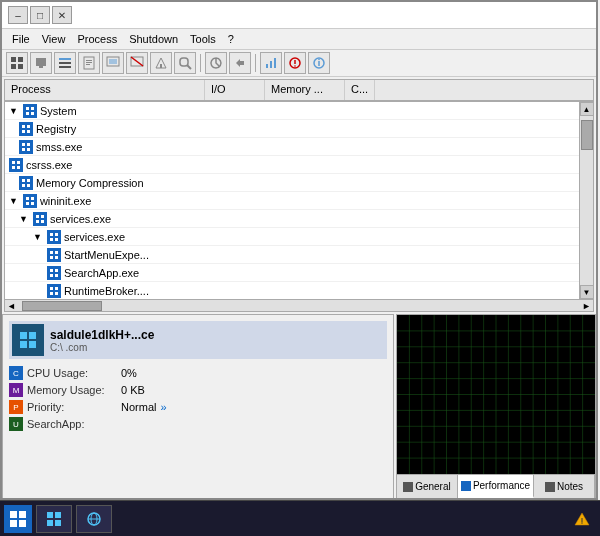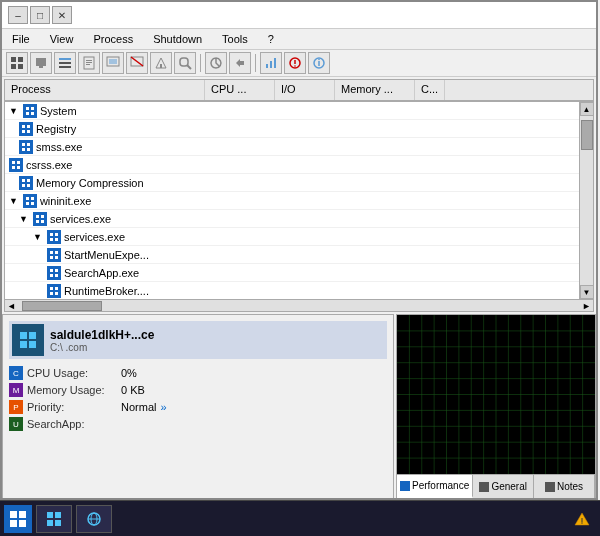--- a/index.html
+++ b/index.html
@@ -60,21 +60,21 @@
     }
 
     
     .menu-bar {
       background: #f0f0f0;
       display: flex;
       align-items: center;
       padding: 2px 4px;
       height: 22px;
       border-bottom: 1px solid #ccc;
-      gap: 8px;
+      gap: 0;
     }
     .menu-item {
       padding: 2px 6px;
       cursor: pointer;
       font-size: 11px;
       color: #000;
     }
 
     
     .toolbar {
@@ -529,21 +529,20 @@
           <circle cx="7" cy="3.5" r="0.8" fill="#5b9bd5"></circle>
         </svg>
     </div>
   </div>
 
   <div class="main-container">
 
     <div class="process-table-container">
       <div class="table-header">
         <div class="col-header col-process">Process</div>
-        <div class="col-header col-cpu">CPU ...</div>
         <div class="col-header col-io">I/O</div>
         <div class="col-header col-mem">Memory ...</div>
         <div class="col-header col-extra">C...</div>
       </div>
       <div style="display:flex; flex:1; overflow:hidden;">
         <div class="process-rows">
 
           <div class="process-row">
             <div class="process-name-cell cell" style="padding-left:4px;">
               <span style="font-size:9px;margin-right:2px;">▼</span>
@@ -831,27 +830,27 @@
             <line x1="56.25%" y1="0" x2="56.25%" y2="100%" stroke="#1a5c1a" stroke-width="0.5"></line>
             <line x1="62.5%" y1="0" x2="62.5%" y2="100%" stroke="#1a5c1a" stroke-width="0.5"></line>
             <line x1="68.75%" y1="0" x2="68.75%" y2="100%" stroke="#1a5c1a" stroke-width="0.5"></line>
             <line x1="75%" y1="0" x2="75%" y2="100%" stroke="#1a5c1a" stroke-width="0.5"></line>
             <line x1="81.25%" y1="0" x2="81.25%" y2="100%" stroke="#1a5c1a" stroke-width="0.5"></line>
             <line x1="87.5%" y1="0" x2="87.5%" y2="100%" stroke="#1a5c1a" stroke-width="0.5"></line>
             <line x1="93.75%" y1="0" x2="93.75%" y2="100%" stroke="#1a5c1a" stroke-width="0.5"></line>
           </svg>
         </div>
         <div class="graph-tabs">
+          <div class="graph-tab">
+            <span style="width:10px;height:10px;background:#555;display:inline-block;"></span>
+            <span>General</span>
+          </div>
           <div class="graph-tab active">
             <span style="width:10px;height:10px;background:#1565c0;display:inline-block;"></span>
             <span>Performance</span>
-          </div>
-          <div class="graph-tab">
-            <span style="width:10px;height:10px;background:#555;display:inline-block;"></span>
-            <span>General</span>
           </div>
           <div class="graph-tab">
             <span style="width:10px;height:10px;background:#555;display:inline-block;"></span>
             <span>Notes</span>
           </div>
         </div>
       </div>
     </div>
 
     <div class="action-bar">

